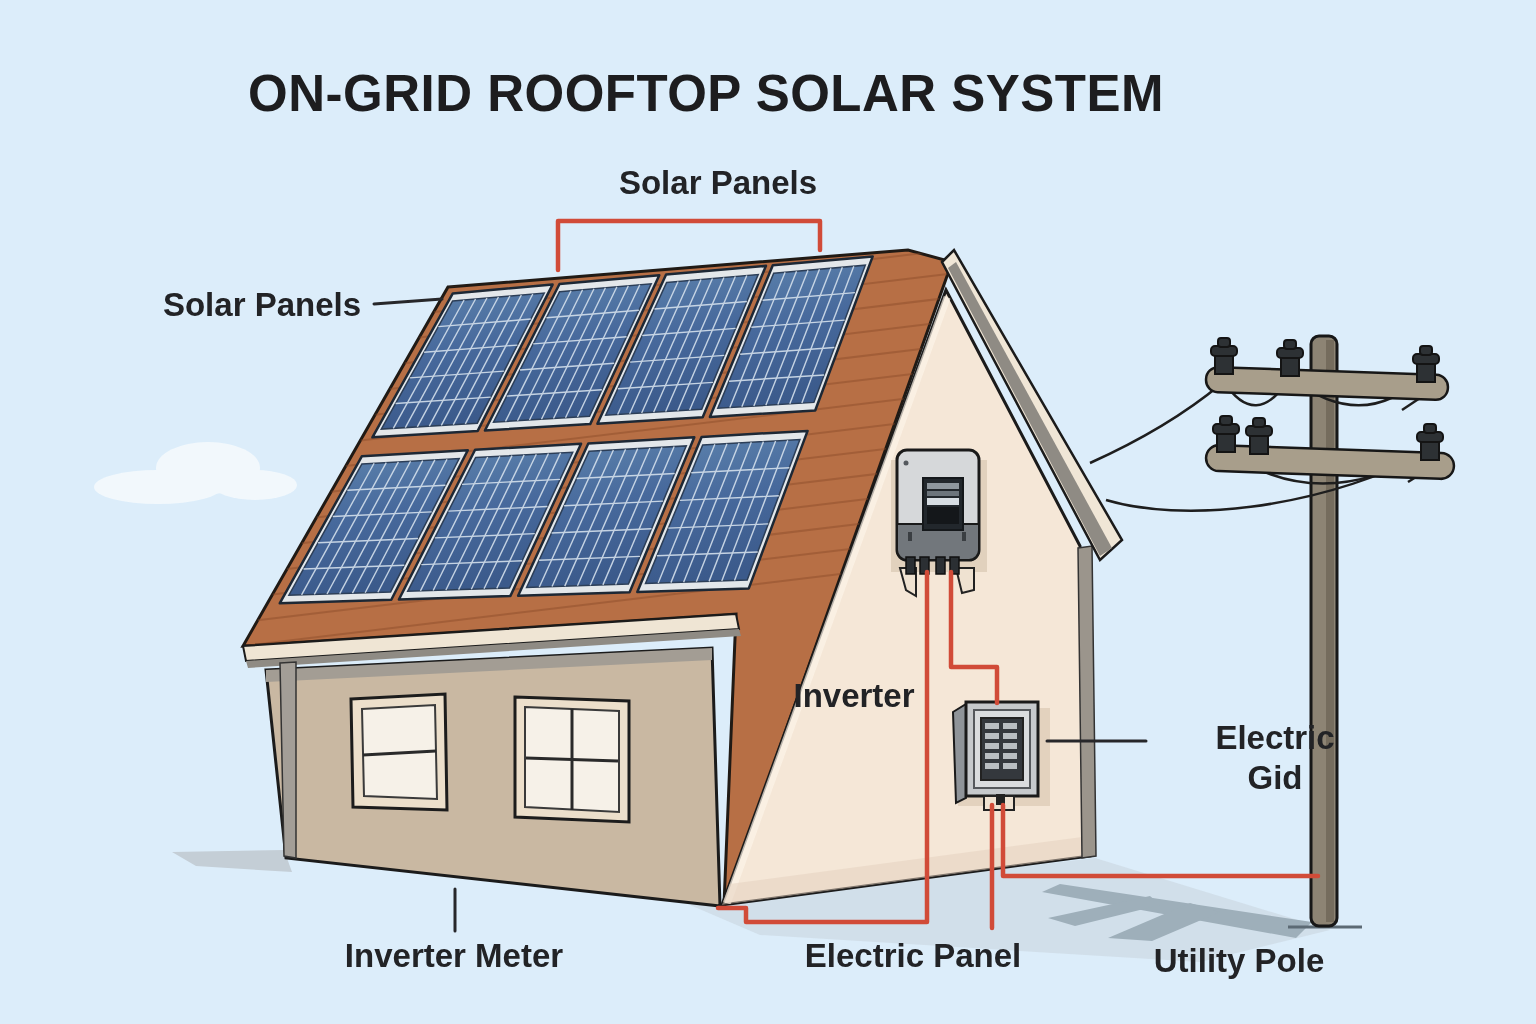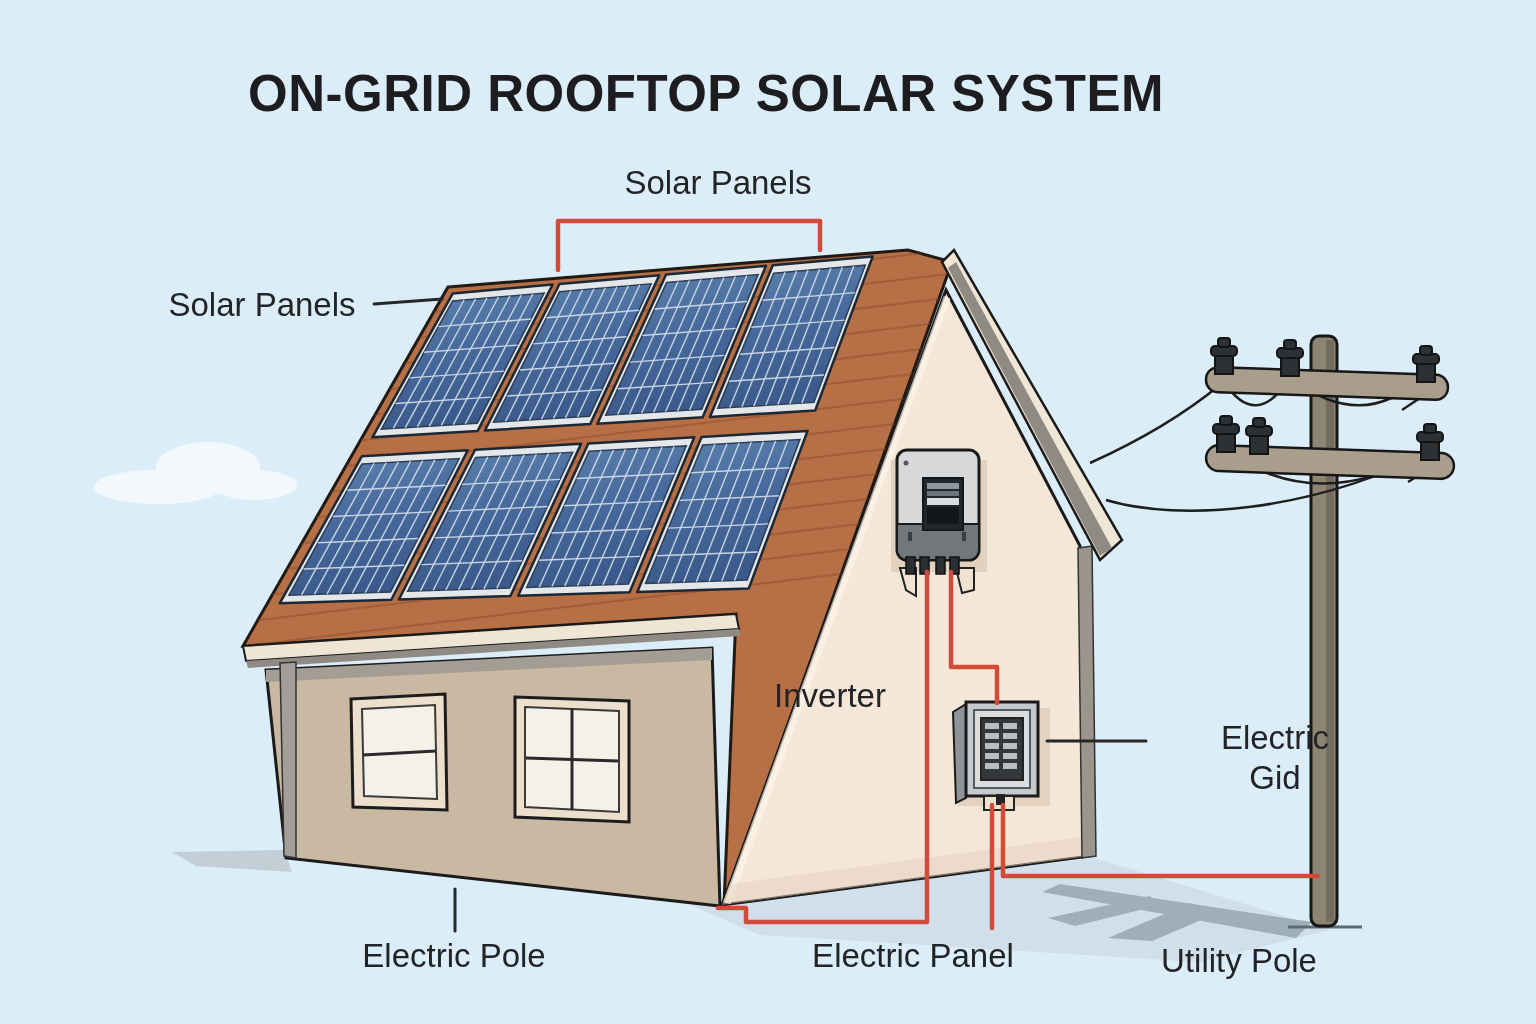--- a/index.html
+++ b/index.html
@@ -1,19 +1,19 @@
 <!DOCTYPE html>
 <html><head>
 <meta charset="utf-8">
 <style>
   html,body{margin:0;padding:0;background:#dcedfa;}
   .stage{position:relative;width:1536px;height:1008px;background:#dcedfa;overflow:hidden;
          font-family:"Liberation Sans",sans-serif;}
   .stage svg{position:absolute;left:0;top:0;}
-  .lbl{position:absolute;transform:translateX(-50%);color:#222326;font-weight:normal;
+  .lbl{position:absolute;transform:translateX(-50%);color:#222326;font-weight:bold;
        font-size:33px;white-space:nowrap;text-align:center;line-height:1.22;}
   .title{position:absolute;transform:translateX(-50%);color:#1d1d1f;font-weight:bold;
          font-size:51px;letter-spacing:.5px;white-space:nowrap;}
 </style>
 </head>
 <body>
 
 <div class="stage">
 <svg width="1536" height="1024" viewBox="0 0 1536 1024">
   <defs>
@@ -342,21 +342,21 @@
   <g stroke="#27272a" stroke-width="3" stroke-linecap="round">
     <line x1="374" y1="304" x2="442" y2="299"></line>
     <line x1="1047" y1="741" x2="1146" y2="741"></line>
     <line x1="455" y1="889" x2="455" y2="931"></line>
   </g>
 </svg>
 
 <div class="title" style="left:706px;top:64px">ON-GRID ROOFTOP SOLAR SYSTEM</div>
 <div class="lbl" style="left:718px;top:163px">Solar Panels</div>
 <div class="lbl" style="left:262px;top:285px">Solar Panels</div>
-<div class="lbl" style="left:830px;top:676px">Inverter</div>
+<div class="lbl" style="left:854px;top:676px">Inverter</div>
 <div class="lbl" style="left:1275px;top:718px">
   <div>Electric</div>
   <div>Gid</div>
 </div>
-<div class="lbl" style="left:454px;top:936px">Electric Pole</div>
+<div class="lbl" style="left:454px;top:936px">Inverter Meter</div>
 <div class="lbl" style="left:913px;top:936px">Electric Panel</div>
 <div class="lbl" style="left:1239px;top:941px">Utility Pole</div>
 </div>
 
 </body></html>

